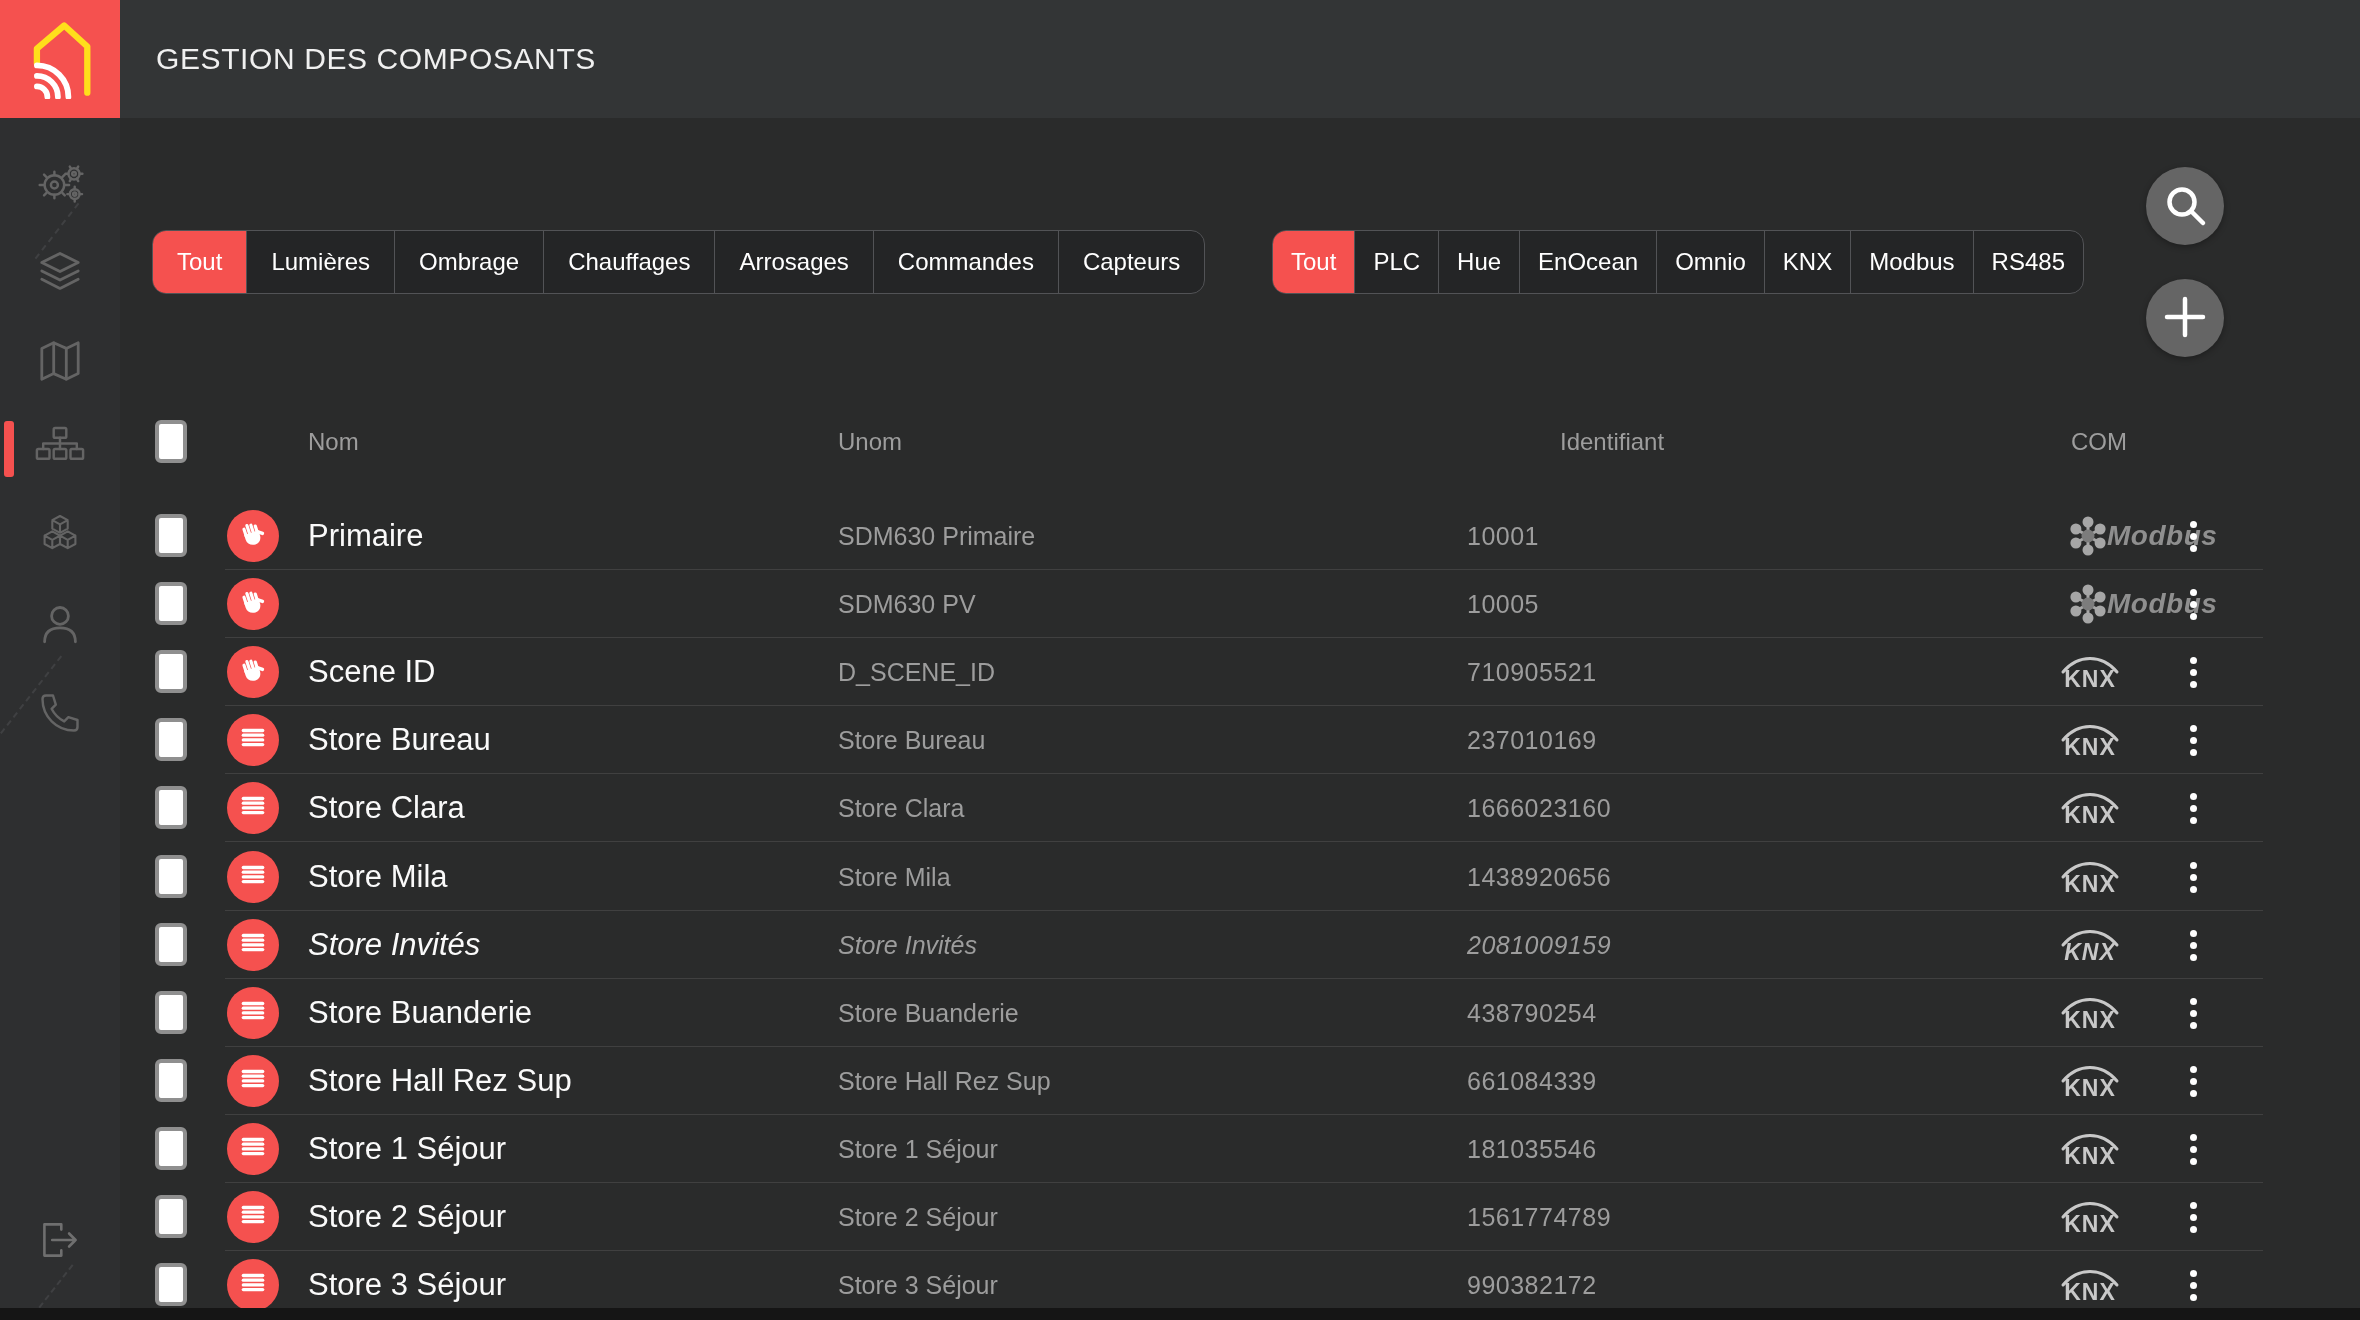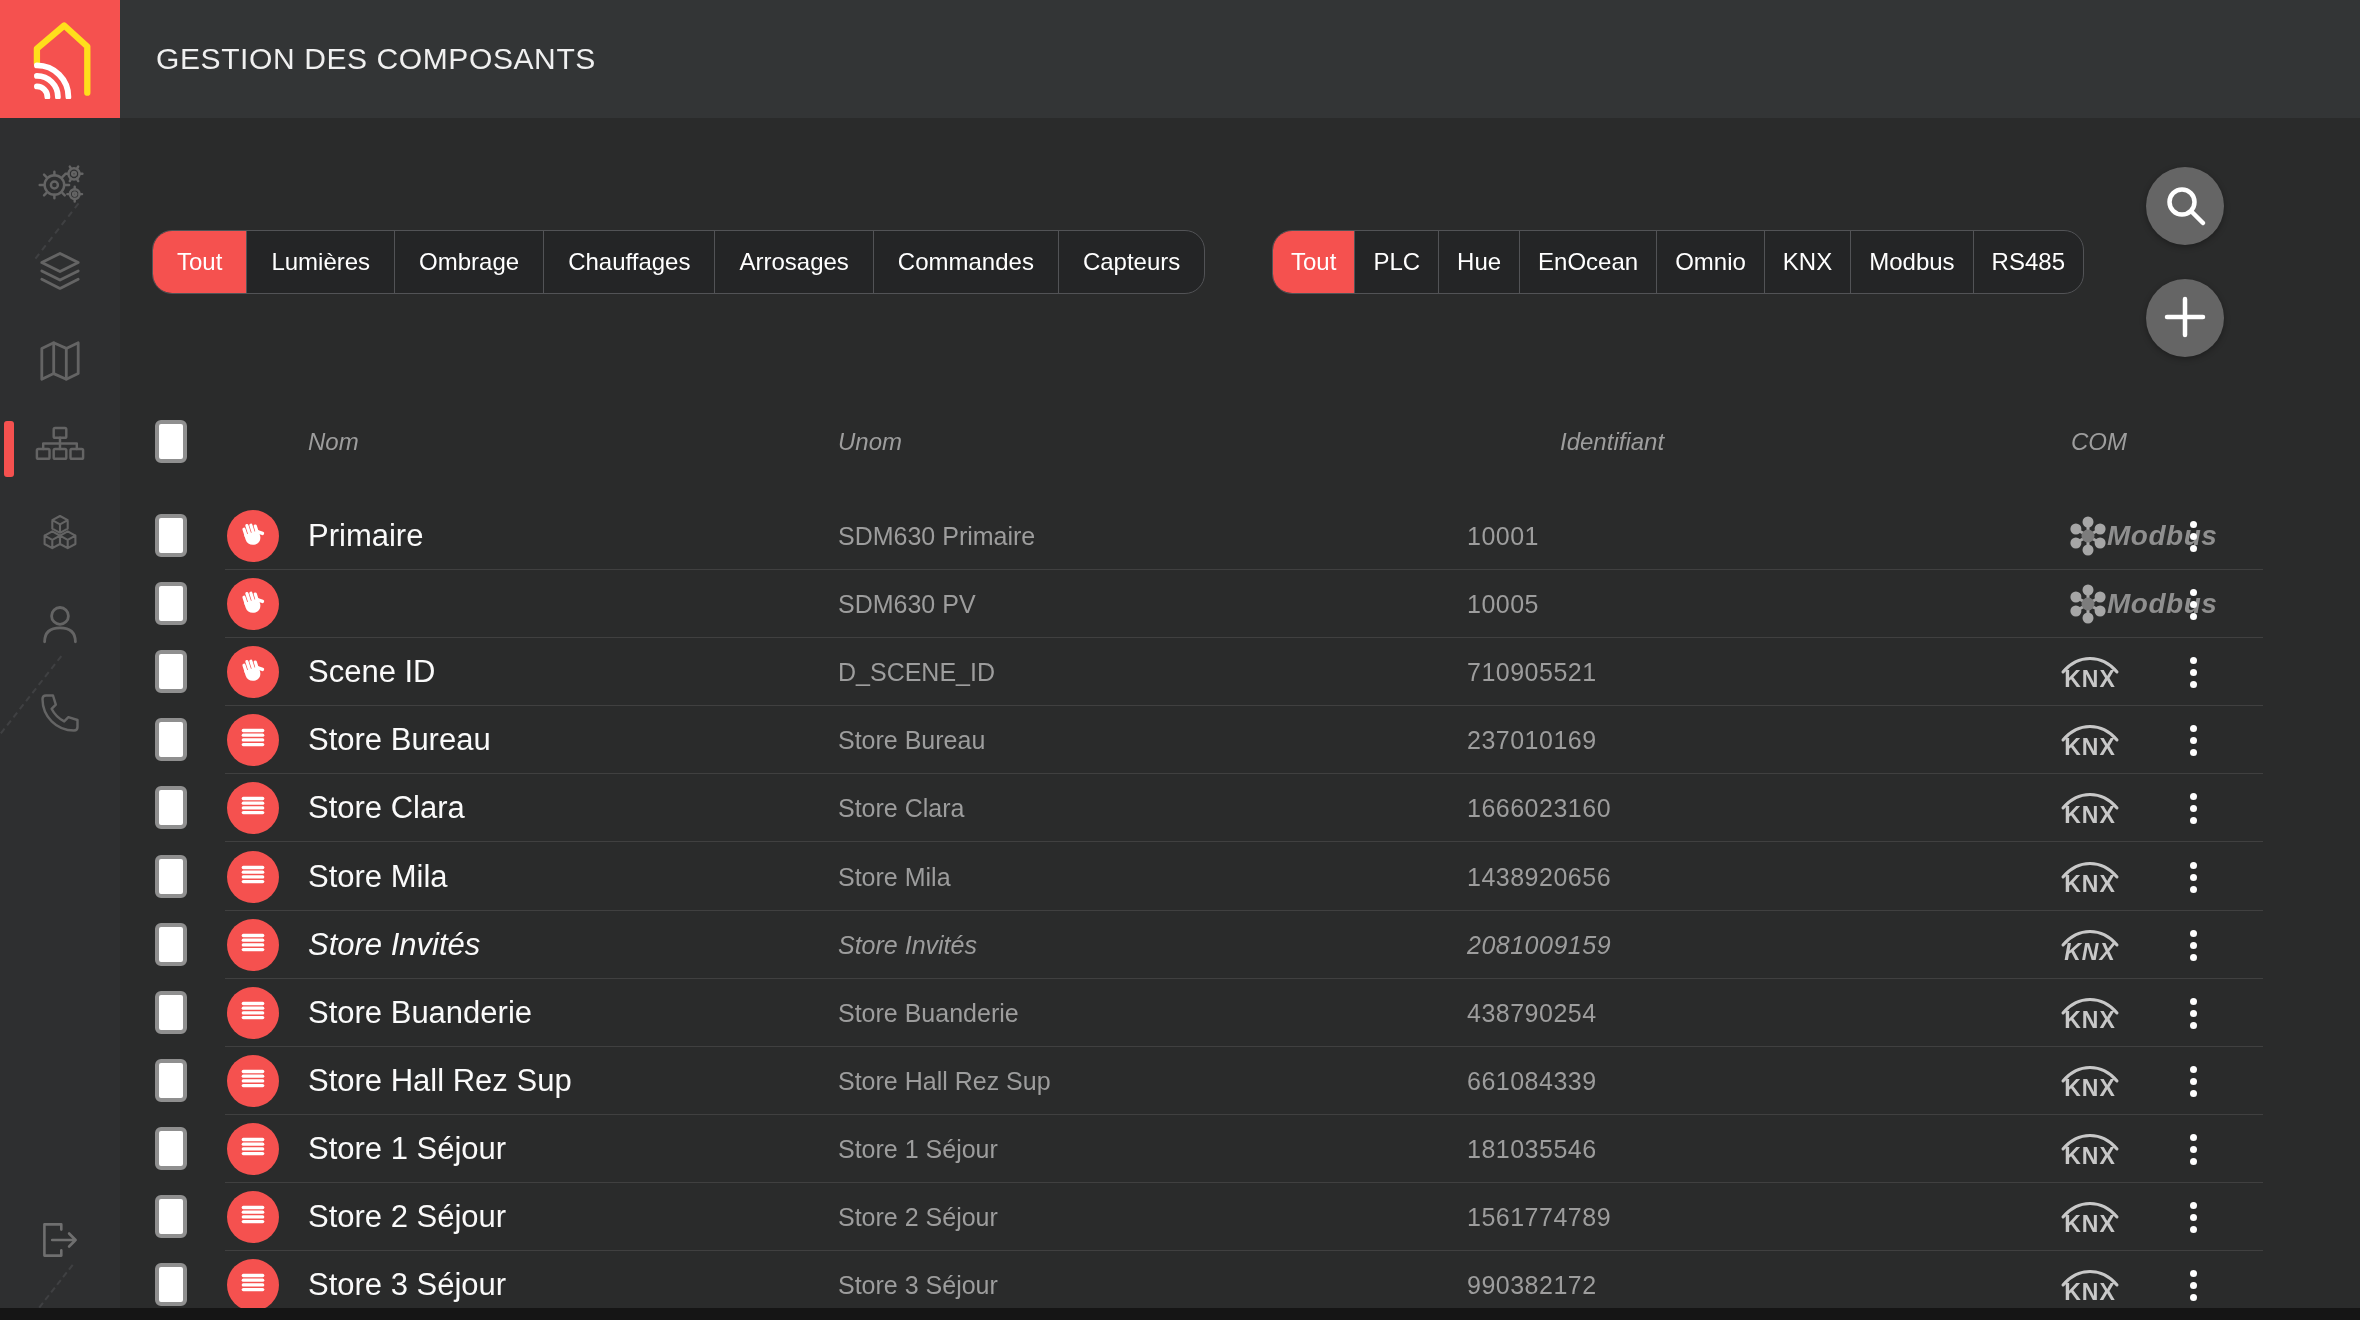--- a/index.html
+++ b/index.html
@@ -26,34 +26,34 @@
   .title{color:#f0f0f0;font-size:30px;font-weight:400;letter-spacing:.6px;margin-left:36px;}
   
   .sidebar{position:absolute;top:118px;left:0;width:120px;height:1202px;background:var(--sidebar-bg);z-index:5;}
   .side-item{position:absolute;left:0;width:120px;height:60px;display:flex;align-items:center;justify-content:center;color:var(--icon-gray);cursor:pointer;}
   .side-item svg{display:block;}
   .active-bar{position:absolute;left:4px;top:2px;width:10px;height:56px;border-radius:3px;background:var(--accent);}
   .deco{position:absolute;border-left:2px dashed #47484a;transform:rotate(38deg);opacity:.7;}
   
   .content{position:absolute;top:118px;left:120px;width:2240px;height:1202px;background:var(--content-bg);}
   
-  .seg{position:absolute;top:112px;height:64px;display:flex;border:1px solid var(--seg-border);border-radius:20px;background:var(--seg-bg);overflow:hidden;}
+  .seg{position:absolute;top:112px;height:64px;display:flex;border:1px solid var(--seg-border);border-radius:14px;background:var(--seg-bg);overflow:hidden;}
   .seg-cat{left:32px;}
   .seg-proto{left:1152px;}
   .seg-btn{height:100%;background:transparent;border:none;border-left:1px solid var(--seg-border);color:#fff;font-size:24px;font-family:inherit;cursor:pointer;white-space:nowrap;}
   .seg-cat .seg-btn{padding:0 24px;}
   .seg-proto .seg-btn{padding:0 18px;}
   .seg-btn:first-child{border-left:none;}
   .seg-btn.active{background:var(--accent);}
   
   .fab{position:absolute;left:2026px;width:78px;height:78px;border-radius:50%;background:#656565;border:none;display:flex;align-items:center;justify-content:center;cursor:pointer;box-shadow:0 2px 6px rgba(0,0,0,.3);}
   .fab-search{top:49px;}
   .fab-add{top:161px;}
   
-  .thead{position:absolute;top:290px;left:0;width:2240px;height:68px;font-style:italic;}
+  .thead{position:absolute;top:290px;left:0;width:2240px;height:68px;}
   .col-label{position:absolute;top:0;line-height:68px;color:var(--gray-text);font-size:24px;}
   .cb{position:absolute;left:35px;top:12px;width:32px;height:43px;background:#fff;border:4px solid #8f8f8f;border-radius:6px;cursor:pointer;}
   .row{position:absolute;left:0;width:2240px;height:68px;}
   .row-icon{position:absolute;left:107px;top:8px;width:52px;height:52px;border-radius:50%;background:var(--accent);display:flex;align-items:center;justify-content:center;}
   .cell-name{position:absolute;left:188px;top:0;line-height:68px;color:#fafafa;font-size:31px;font-weight:500;white-space:nowrap;}
   .cell-unom{position:absolute;left:718px;top:0;line-height:68px;color:var(--gray-text);font-size:25px;white-space:nowrap;}
   .cell-id{position:absolute;left:1347px;top:0;line-height:68px;color:var(--gray-text);font-size:25px;letter-spacing:.5px;}
   .com-knx{position:absolute;left:1938px;top:15px;color:#c8c8c8;}
   .com-modbus{position:absolute;left:1944px;top:10px;display:flex;align-items:center;}
   .com-modbus .mb-text{font-size:28px;font-style:italic;font-weight:bold;color:#8f8f8f;letter-spacing:.5px;margin-left:-5px;}

